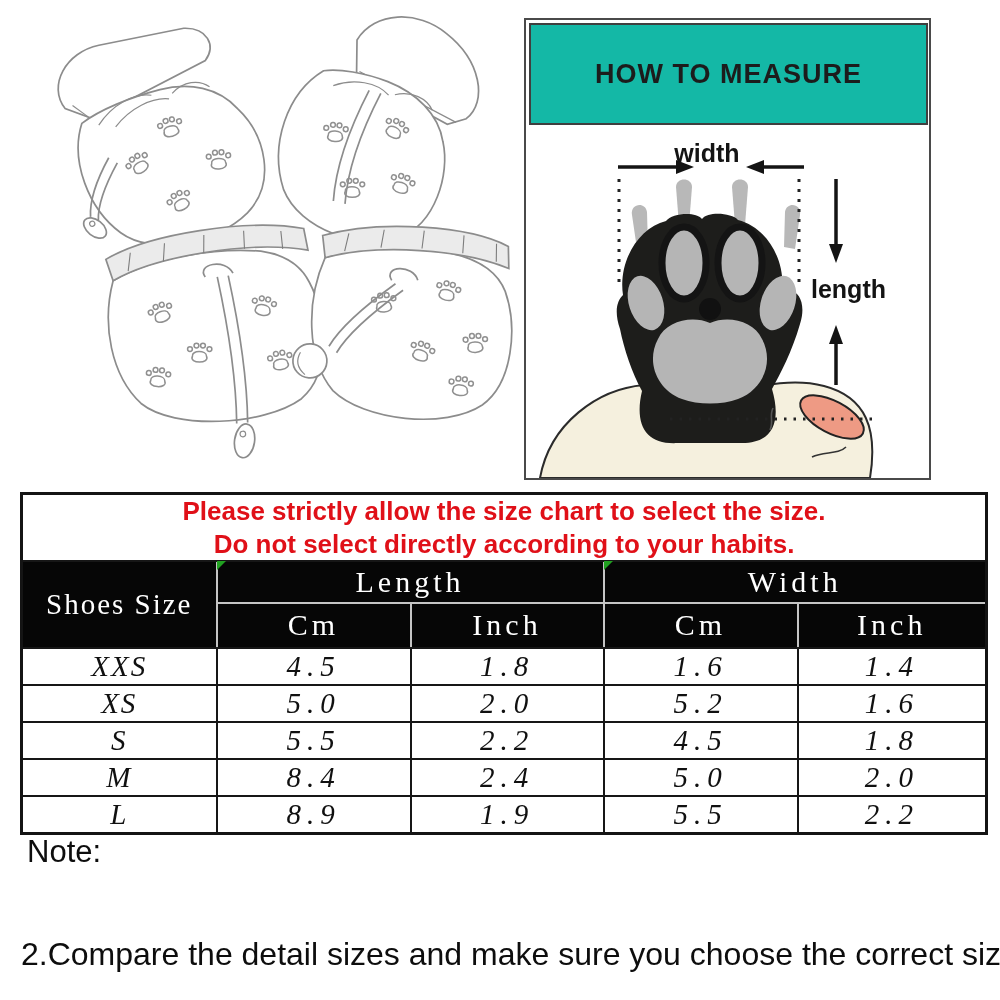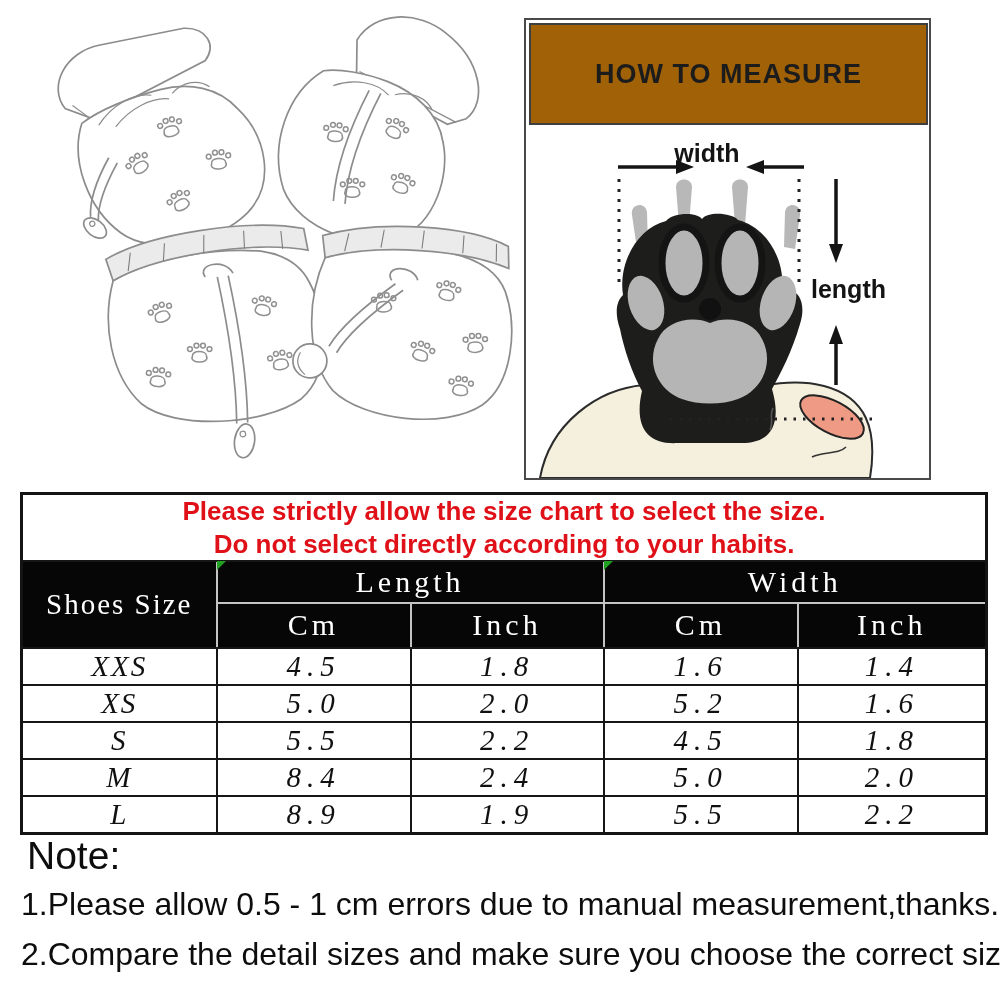--- a/index.html
+++ b/index.html
@@ -11,21 +11,21 @@
   
   .sketch-svg { position:absolute; left:8px; top:2px; width:505px; height:480px; }
 
   
   .measure-panel {
     position:absolute; left:524px; top:18px; width:407px; height:462px;
     border:2px solid #4a4a4a; background:#ffffff; box-sizing:border-box;
   }
   .measure-header {
     position:absolute; left:3px; top:3px; width:395px; height:98px;
-    background:#a16207; border:2px solid #3f3f3f;
+    background:#14b8a6; border:2px solid #3f3f3f;
     display:flex; align-items:center; justify-content:center;
     font-weight:bold; font-size:27px; letter-spacing:1px; color:#1c1c1c;
   }
   .measure-svg { position:absolute; left:0px; top:107px; width:403px; height:351px; }
 
   
   .size-table-wrap { position:absolute; left:20px; top:492px; width:965px; }
   .size-table {
     border-collapse:collapse; table-layout:fixed; width:965px;
     font-family:"Liberation Serif", serif; color:#101010; text-align:center;
@@ -50,21 +50,21 @@
   td.size-col { letter-spacing:2px; }
   td.num { letter-spacing:6px; }
   .excel-marker {
     position:absolute; width:0; height:0;
     border-top:9px solid #21a121; border-right:9px solid transparent;
   }
   .marker-length { left:197px; top:69px; }
   .marker-width  { left:584px; top:69px; }
 
   
-  .note-heading { position:absolute; left:27px; top:834px; font-size:39px; color:#0d0d0d; }
+  .note-heading { position:absolute; left:27px; top:834px; font-size:31px; color:#0d0d0d; }
   .note-line1   { position:absolute; left:21px; top:886px; font-size:32px; color:#0d0d0d; white-space:nowrap; }
   .note-line2   { position:absolute; left:21px; top:936px; font-size:32px; color:#0d0d0d; white-space:nowrap; }
 </style>
 </head>
 <body>
 
 <div class="canvas">
 
   <svg class="sketch-svg" viewBox="0 0 505 480">
     <defs>
@@ -253,16 +253,15 @@
         <td class="num">5.5</td>
         <td class="num">2.2</td>
       </tr>
     </tbody>
       </table>
     <div class="excel-marker marker-length"></div>
     <div class="excel-marker marker-width"></div>
   </div>
 
   <div class="note-heading">Note:</div>
-  <div class="note-line1">1.Please allow 0.5 - 1 cm errors due to manual measurement,thanks.</div>
   <div class="note-line2">2.Compare the detail sizes and make sure you choose the correct size</div>
 
 </div>
 
 </body></html>

